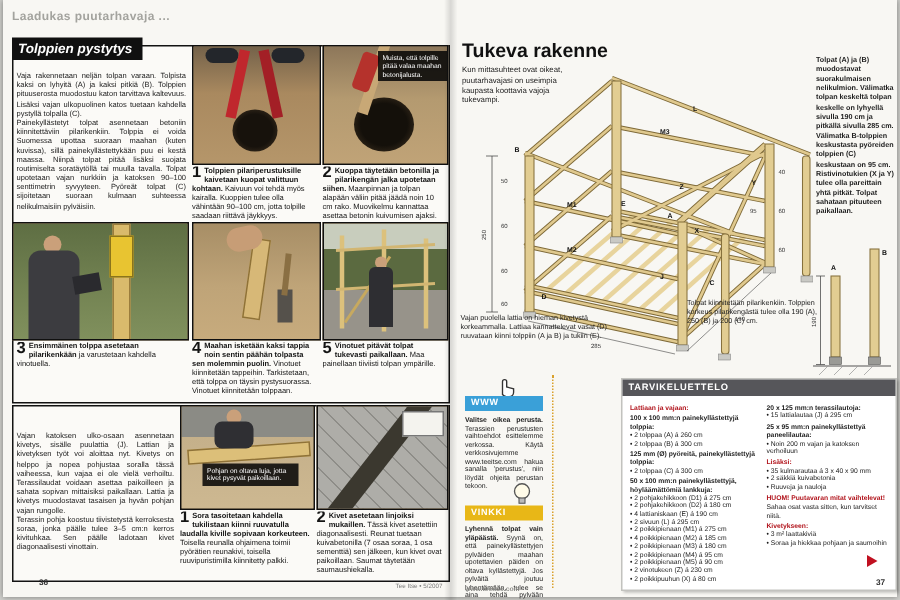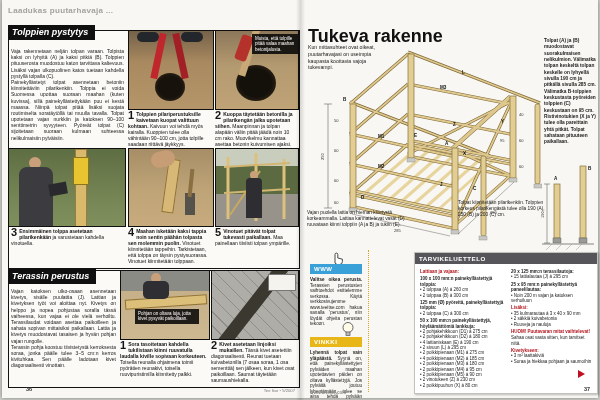--- a/index.html
+++ b/index.html
@@ -12,21 +12,21 @@
   .secbox{position:absolute;border:1px solid #121212;background:#fbfaf7;}
   .titlechip{position:absolute;background:#101010;color:#ffffff;font-weight:bold;font-style:italic;font-size:9px;padding:2px 7px 3px 4px;white-space:nowrap;z-index:4;}
   .bodytxt{position:absolute;font-size:5px;line-height:1.24;text-align:justify;color:#1b1b1b;white-space:pre-line;overflow:hidden;}
   .photo{position:absolute;border:1px solid #101010;overflow:hidden;background:#a28a64;}
   .cap{position:absolute;font-size:5px;line-height:1.2;color:#141414;overflow:hidden;}
   .cap .num{float:left;font-size:11px;font-weight:bold;line-height:.9;margin-right:2px;}
   .cap .lead{font-weight:bold;}
   .ovl{position:absolute;background:rgba(8,8,8,.88);color:#fff;font-size:4.5px;line-height:1.2;padding:2px 3px;max-width:58px;}
   .pgnum{position:absolute;font-size:5.5px;font-weight:bold;color:#333;}
   .issue{position:absolute;font-size:4.2px;color:#777;}
-  .rtitle{position:absolute;font-size:18px;font-weight:bold;color:#111;}
+  .rtitle{position:absolute;font-size:13px;font-weight:bold;color:#111;}
   .rintro{position:absolute;font-size:5.2px;line-height:1.3;color:#222;z-index:3;}
   .sidenote{position:absolute;font-size:4.8px;line-height:1.32;font-weight:bold;color:#222;text-align:left;}
   .smallcap{position:absolute;font-size:4.8px;line-height:1.25;color:#222;}
   .tipcol{position:absolute;left:308px;top:250px;width:60px;height:142px;border-right:1px dotted #d9a12c;}
   .tipbar{position:absolute;color:#fff;font-weight:bold;font-size:6px;padding:1.5px 0 2px 4px;width:48px;letter-spacing:.5px;}
   .tipbody{position:absolute;font-size:4.6px;line-height:1.2;color:#222;width:52px;text-align:justify;}
   .website{position:absolute;font-size:4.5px;font-weight:bold;color:#8a8a86;}
   .matbox{position:absolute;left:414px;top:252px;width:182px;height:140px;background:#ffffff;border:1px solid #c2c2be;box-shadow:1px 1px 2px rgba(0,0,0,.25);}
   .mathdr{position:absolute;left:0;top:0;width:100%;height:11px;background:#56565a;color:#fff;font-weight:bold;font-size:6.2px;letter-spacing:.5px;padding:1.5px 0 0 4px;box-sizing:border-box;}
   .mcol{position:absolute;top:14px;font-size:4.5px;line-height:1.2;color:#1c1c1c;}
@@ -113,21 +113,20 @@
     <span class="num">3</span><span class="lead">Ensimmäinen tolppa asetetaan pilarikenkään</span> <span>ja varustetaan kahdella vinotuella.</span>
   </div>
   <div class="cap" style="left:128px;top:228px;width:84px;height:37px;">
     <span class="num">4</span><span class="lead">Maahan isketään kaksi tappia noin sentin päähän tolpasta sen molemmin puolin.</span> <span>Vinotuet kiinnitetään tappeihin. Tarkistetaan, että tolppa on täysin pystysuorassa. Vinotuet kiinnitetään tolppaan.</span>
   </div>
   <div class="cap" style="left:215px;top:228px;width:82px;height:37px;">
     <span class="num">5</span><span class="lead">Vinotuet pitävät tolpat tukevasti paikallaan.</span> <span>Maa painellaan tiiviisti tolpan ympärille.</span>
   </div>
 
   <div class="secbox" style="left:8px;top:270px;width:290px;height:116px;"></div>
-  <div class="titlechip" style="left:8px;top:269px;">Terassin perustus</div>
   <div class="bodytxt" style="left:11px;top:288px;width:105px;height:94px;">Vajan katoksen ulko-osaan asennetaan kivetys, sisälle puulattia (J). Lattian ja kivetyksen työt voi aloittaa nyt. Kivetys on helppo ja nopea pohjustaa soralla tässä vaiheessa, kun vajaa ei ole vielä verhoiltu. Terassilaudat voidaan asettaa paikoilleen ja sahata sopivan mittaisiksi paikallaan. Lattia ja kivetys muodostavat tasaisen ja hyvän pohjan vajan rungolle.
 Terassin pohja koostuu tiivistetystä kerroksesta soraa, jonka päälle tulee 3–5 cm:n kerros kivituhkaa. Sen päälle ladotaan kivet diagonaalisesti vinottain.</div>
 
   <div class="photo" style="left:120px;top:270px;width:88px;height:68px;">
     <div class="abs" style="left:0;top:0;width:88px;height:68px;background:linear-gradient(#8b8b85 0 30%,#c5b08a 30%,#cdb891);"></div>
     <div class="abs" style="left:4px;top:26px;width:80px;height:8px;background:#dcbf79;border:1px solid #8f7238;transform:rotate(-4deg);"></div>
     <div class="abs" style="left:30px;top:2px;width:10px;height:10px;background:#caa07a;border-radius:50%;"></div>
     <div class="abs" style="left:22px;top:10px;width:26px;height:18px;background:#2f2f33;border-radius:5px;"></div>
     <div class="ovl" style="left:14px;top:38px;">Pohjan on oltava luja, jotta kivet pysyvät paikoillaan.</div>
   </div>

